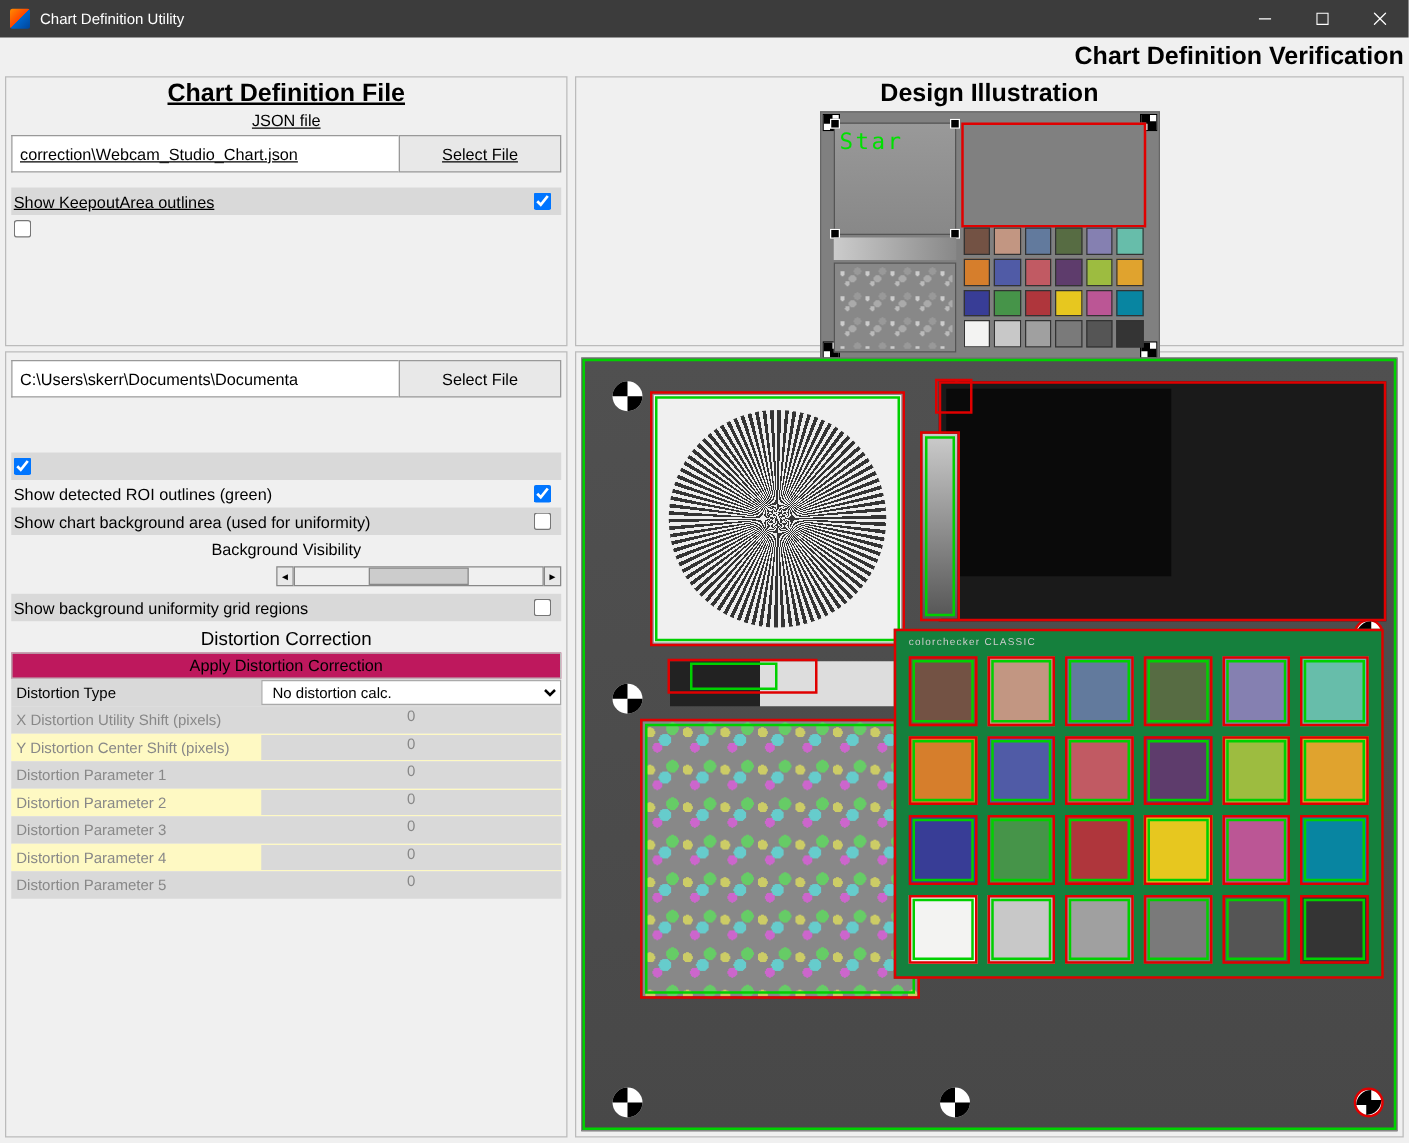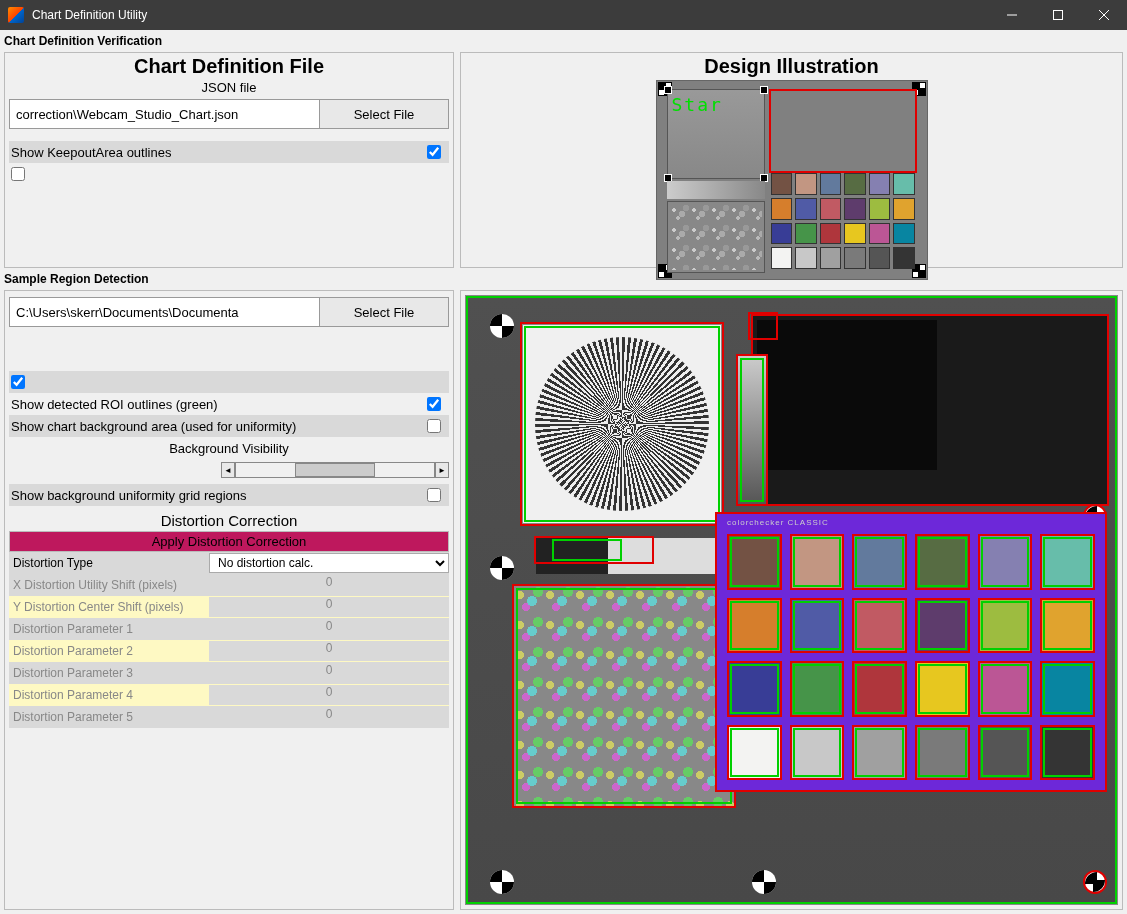--- a/index.html
+++ b/index.html
@@ -7,28 +7,28 @@
 
 
 .titlebar { height: 30px; background: #3c3c3c; display: flex; align-items: center; color: #fff; font-size: 12px; }
 .titlebar .app-icon { width: 16px; height: 16px; margin: 0 8px; background: linear-gradient(135deg,#ff8c00 0%,#ff4500 50%,#0066cc 50%,#004499 100%); border-radius: 2px; }
 .titlebar .title { flex: 1; }
 .titlebar .win-btn { width: 46px; height: 30px; display: flex; align-items: center; justify-content: center; cursor: pointer; }
 .titlebar svg { width: 10px; height: 10px; stroke: #fff; fill: none; stroke-width: 1; }
 
 
 .app { height: 884px; padding: 4px; display: flex; flex-direction: column; gap: 4px; }
-.section-title { font-size: 12px; font-weight: bold; text-align: left; }
+.section-title { font-size: 20px; font-weight: bold; text-align: right; }
 .row { display: flex; gap: 6px; }
 .panel { border: 1px solid #bbb; background: #f0f0f0; }
 .left-col { width: 450px; }
 .right-col { flex: 1; }
 
 
-.top-section .left-col { padding: 2px 4px 22px; }
+.top-section .left-col { padding: 2px 4px 22px; text-decoration: underline; }
 .top-section .right-col { padding: 2px 4px 6px; }
 .panel-title { font-size: 20px; font-weight: bold; text-align: center; }
 .sub-label { font-size: 13px; text-align: center; margin-top: 2px; }
 
 .file-row { display: flex; margin-top: 4px; }
 .file-input { flex: 1; height: 30px; border: 1px solid #999; border-right: none; padding: 0 6px; font-size: 13px; background: #fff; }
 .file-btn { width: 130px; height: 30px; border: 1px solid #999; background: #e8e8e8; font-size: 13px; cursor: pointer; }
 
 .option-row { display: flex; align-items: center; height: 22px; font-size: 13px; padding: 0 2px; }
 .option-row.shaded { background: #d9d9d9; }
@@ -102,21 +102,21 @@
 .wedge2 { position: absolute; top: 242px; left: 70px; width: 180px; height: 36px; background: linear-gradient(90deg,#222 0%,#222 40%,#ddd 40%,#ddd 100%); }
 
 .vert-strip { position: absolute; top: 60px; left: 272px; width: 28px; height: 148px; background: linear-gradient(#ccc,#555); }
 .vert-strip-r { position: absolute; top: 58px; left: 270px; width: 32px; height: 152px; }
 .vert-strip-g { position: absolute; top: 62px; left: 274px; width: 24px; height: 144px; }
 
 .texture2 { position: absolute; top: 290px; left: 48px; width: 220px; height: 220px; background: radial-gradient(circle at 20% 30%,#cc6 4px,transparent 4px),radial-gradient(circle at 60% 50%,#6cc 5px,transparent 5px),radial-gradient(circle at 40% 70%,#c6c 4px,transparent 4px),radial-gradient(circle at 80% 20%,#6c6 5px,transparent 5px),#888; background-size: 30px 30px; }
 .texture2-r { position: absolute; top: 288px; left: 46px; width: 224px; height: 224px; }
 .texture2-g { position: absolute; top: 292px; left: 50px; width: 216px; height: 216px; }
 
-.colorchecker { position: absolute; top: 216px; right: 10px; width: 392px; height: 280px; background: #6d28d9; border: 2px solid #e00000; padding: 20px 10px 10px; }
+.colorchecker { position: absolute; top: 216px; right: 10px; width: 392px; height: 280px; background: #15803d; border: 2px solid #e00000; padding: 20px 10px 10px; }
 .cc-label { position: absolute; top: 4px; left: 10px; color: #ccc; font-size: 8px; letter-spacing: 1px; }
 .cc-grid { display: grid; grid-template-columns: repeat(6,1fr); grid-template-rows: repeat(4,1fr); gap: 8px; height: 100%; }
 .cc-grid > div { position: relative; }
 .cc-grid > div::before { content: ''; position: absolute; inset: 0; border: 2px solid #e00000; }
 .cc-grid > div::after { content: ''; position: absolute; inset: 3px; border: 2px solid #00d000; }
 
 .corner-fid { position: absolute; width: 24px; height: 24px; background: #fff; border-radius: 50%; }
 .corner-fid::before { content: ''; position: absolute; width: 12px; height: 12px; background: #000; border-radius: 12px 0 0 0; top: 0; left: 0; }
 .corner-fid::after { content: ''; position: absolute; width: 12px; height: 12px; background: #000; border-radius: 0 0 12px 0; bottom: 0; right: 0; }
 .corner-fid.tl { top: 18px; left: 24px; }
@@ -217,21 +217,20 @@
               <div style="background: rgb(160, 160, 160);"></div>
               <div style="background: rgb(122, 122, 122);"></div>
               <div style="background: rgb(85, 85, 85);"></div>
               <div style="background: rgb(52, 52, 52);"></div>
             </div>
         </div>
       </div>
     </div>
   </div>
 
-  <div class="section-title">Sample Region Detection</div>
 
   <div class="row bottom-section" style="flex:1; min-height:0;">
     <div class="panel left-col">
       <div class="file-row">
         <input class="file-input" value="C:\Users\skerr\Documents\Documenta" style="">
         <button class="file-btn">Select File</button>
       </div>
       <div style="height:44px;"></div>
       <div class="option-row shaded">
         <input type="checkbox" checked="" style="">

